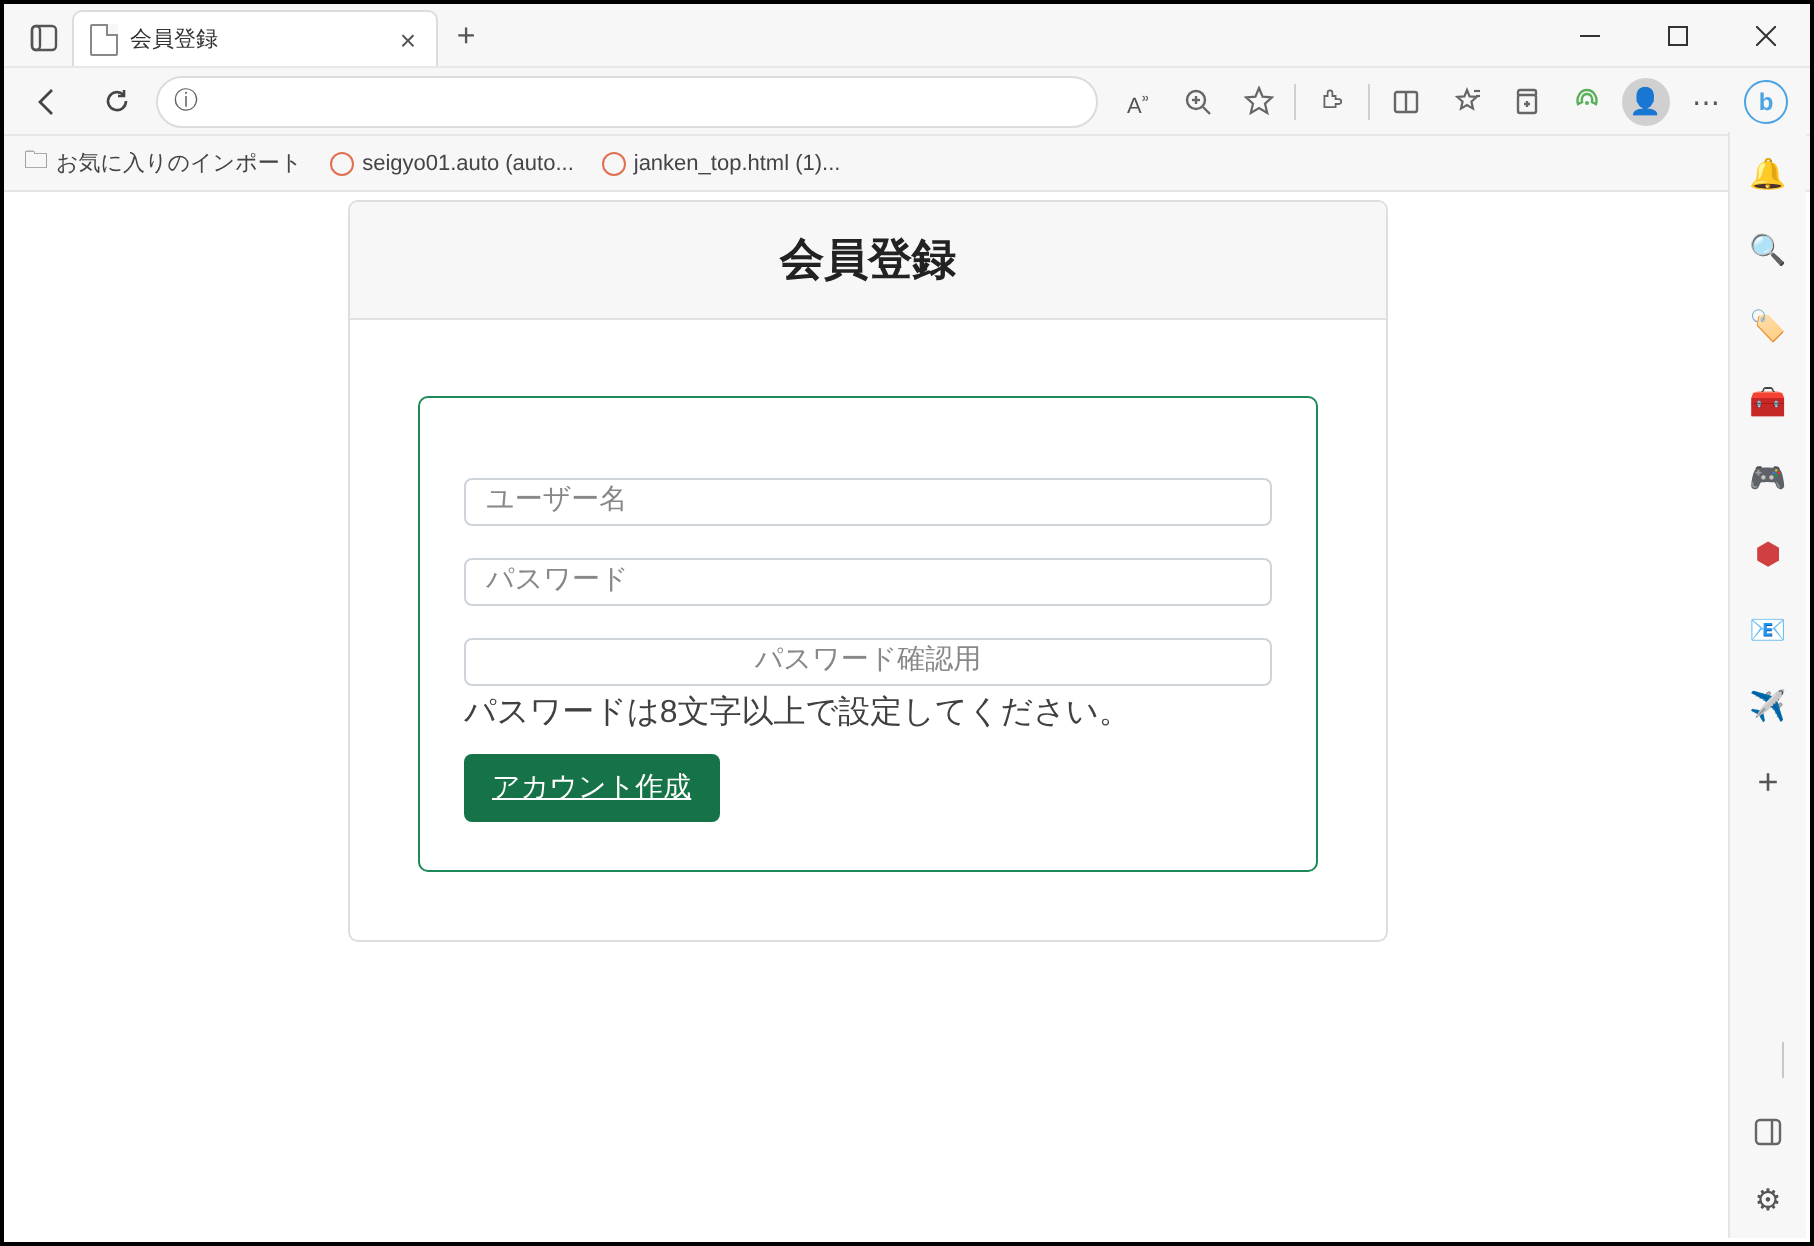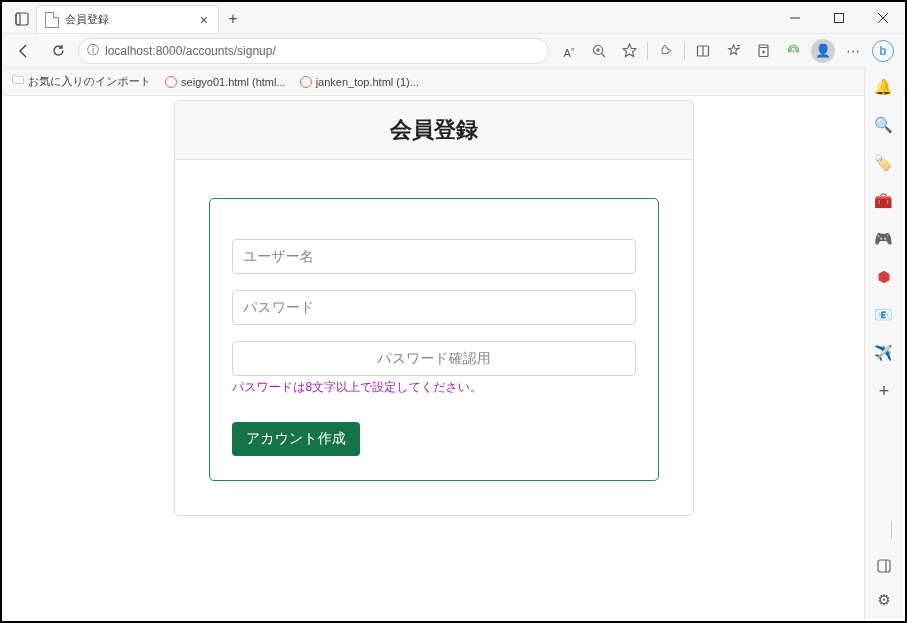--- a/index.html
+++ b/index.html
@@ -229,46 +229,47 @@
     .card-body {
       padding: 38px 34px 34px;
     }
     .form-box {
       border: 1px solid #1d8a5a;
       border-radius: 5px;
       padding: 40px 22px 24px;
     }
     .form-control {
       width: 100%;
-      height: 35px;
+      height: 24px;
       border: 1px solid #ced4da;
       border-radius: 4px;
       padding: 0 10px;
       font-size: 14px;
       color: #7f1d1d;
       background: #fff;
       margin-bottom: 16px;
       font-family: Liberation Mono, monospace;
     }
     .form-control::placeholder { color: #888; }
     .form-control.last { margin-bottom: 3px; text-align: center; }
     .help-text {
-      font-size: 12px;
-      color: #a21caf;
-      margin-bottom: 26px;
+      font-size: 16px;
+      color: #404040;
+      margin-bottom: 10px;
     }
     .submit-btn {
       background: #157347;
       color: #fff;
       border: none;
       padding: 8px 14px;
       border-radius: 4px;
       font-size: 14px;
       cursor: pointer;
       font-family: inherit;
+      text-decoration: underline;
     }
 
     .sidebar-right {
       position: absolute;
       top: 64px;
       right: 2px;
       bottom: 2px;
       width: 39px;
       background: #f7f7f7;
       border-left: 1px solid #e5e5e5;
@@ -344,21 +345,20 @@
       </svg>
   </div>
   <div class="nav-btn">
     <svg width="15" height="15" viewBox="0 0 15 15">
         <path d="M12 7.5 A4.5 4.5 0 1 1 10.6 4.3" fill="none" stroke="#444" stroke-width="1.3"></path>
         <path d="M11 2 L11 5 L8 5" fill="none" stroke="#444" stroke-width="1.3"></path>
       </svg>
   </div>
   <div class="addr-bar">
     <span class="addr-icon">ⓘ</span>
-    <span>localhost:8000/accounts/signup/</span>
   </div>
   <div class="right-icons">
     <div class="tool-icon">
         <span style="font-size:11px;">A<sup style="font-size:7px;">᠉</sup></span>
       </div>
     <div class="tool-icon">
         <svg width="14" height="14">
           <circle cx="6" cy="6" r="4.5" fill="none" stroke="#666" stroke-width="1.2"></circle>
           <line x1="4" y1="6" x2="8" y2="6" stroke="#666" stroke-width="1.2"></line>
           <line x1="6" y1="4" x2="6" y2="8" stroke="#666" stroke-width="1.2"></line>
@@ -414,21 +414,21 @@
   </div>
 </div>
 
 <div class="bookmarks-bar">
   <div class="bookmark-item">
     <span class="bm-folder-icon">🗀</span>
     <span>お気に入りのインポート</span>
   </div>
   <div class="bookmark-item">
     <span class="bm-circle"></span>
-    <span>seigyo01.html (html...</span>
+    <span>seigyo01.auto (auto...</span>
   </div>
   <div class="bookmark-item">
     <span class="bm-circle"></span>
     <span>janken_top.html (1)...</span>
   </div>
 </div>
 
 <div class="content-area">
   <div class="card">
     <div class="card-header">

